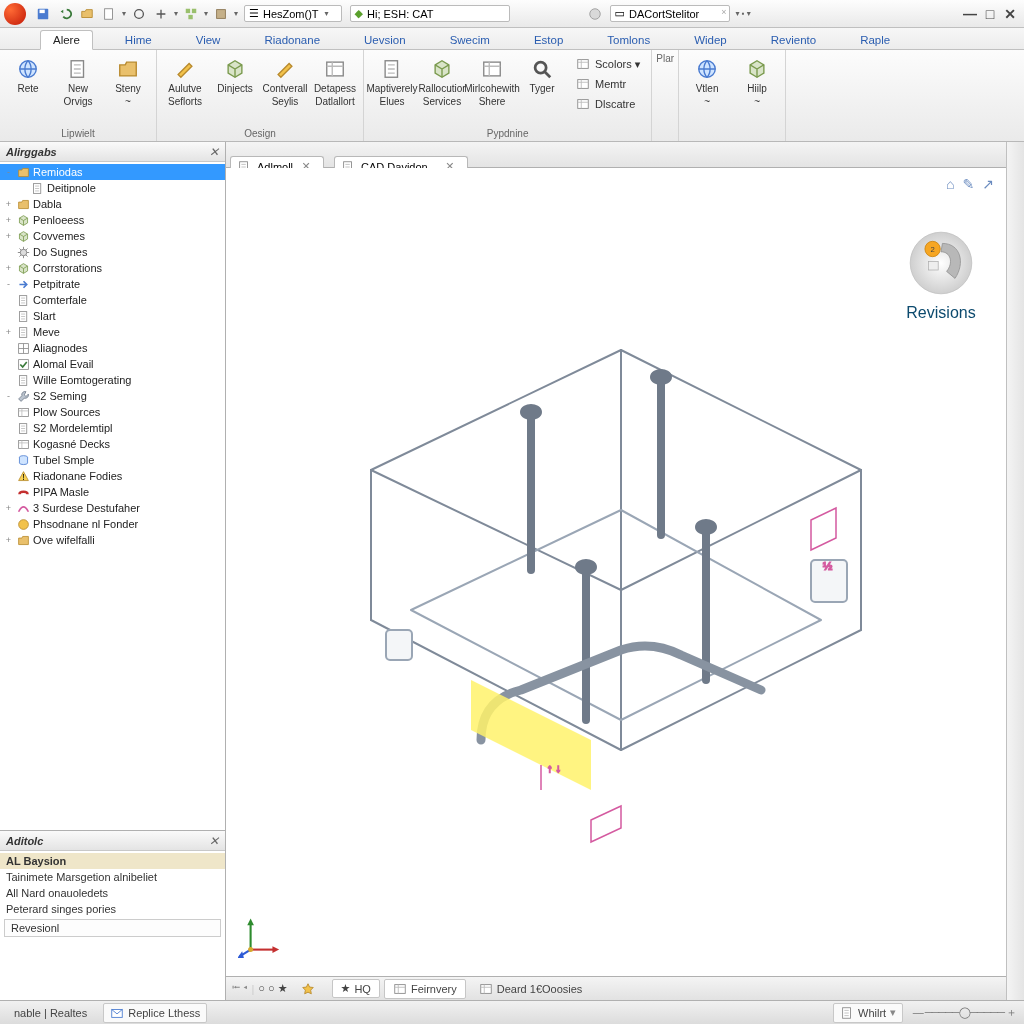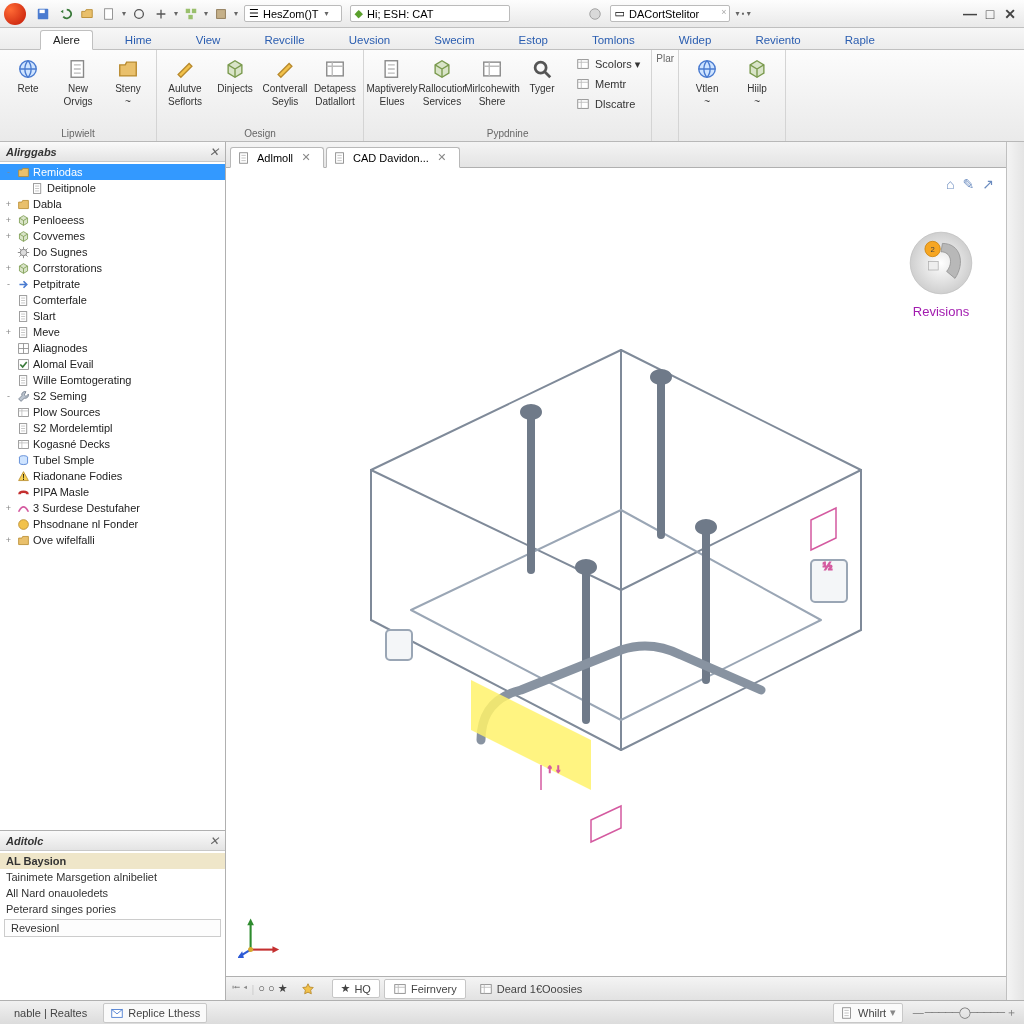--- a/index.html
+++ b/index.html
@@ -52,29 +52,29 @@
 .tree-node .nic svg{width:13px;height:13px;}
 .tree-node.indent1 { padding-left:18px;}
 .info-panel { border-top:1px solid #b0b0b0; background:#f0f0f0; display:flex; flex-direction:column; min-height:170px;}
 .info-list { background:#fff; flex:1; padding:2px 0;}
 .info-item { padding:2px 6px; font-size:11px; color:#333; }
 .info-item.cat { background:#efe6c9; font-weight:bold;}
 .info-item.box { border:1px solid #ccc; margin:2px 4px; background:#fdfdfd; }
 
 .main-col { flex:1; display:flex; flex-direction:column; background:#fff; position:relative;}
 .doc-tabs { height:26px; background:linear-gradient(#f4f4f4,#e4e4e4); display:flex; align-items:flex-end; padding-left:4px; border-bottom:1px solid #b0b0b0;}
-.dtab { background:#fff; border:1px solid #b8b8b8; border-bottom:1px solid #fff; border-radius:3px 3px 0 0; padding:3px 10px 2px 6px; margin-right:2px; display:flex; align-items:center; gap:6px; font-size:11px; position:relative; top:1px;}
+.dtab { background:#fff; border:1px solid #b8b8b8; border-bottom:1px solid #fff; border-radius:3px 3px 0 0; padding:3px 10px 2px 6px; margin-right:10px; display:flex; align-items:center; gap:6px; font-size:11px; position:relative; top:10px;}
 .dtab .dt-ic { width:14px; height:14px; }
 .dtab .dt-x { width:14px; height:14px; font-size:11px; color:#888; text-align:center;}
 .viewport { flex:1; background:#fff; position:relative; overflow:hidden;}
 .view-tools { position:absolute; top:8px; right:12px; display:flex; gap:8px; color:#6a8bbf;}
 .view-tools span{ font-size:14px;}
 .viewcube { position:absolute; top:60px; right:20px; width:90px; display:flex; flex-direction:column; align-items:center; gap:6px;}
 .viewcube .cube-ic { width:70px; height:70px; }
-.viewcube .vc-label { font-size:13px; color:#a21caf;}
+.viewcube .vc-label { font-size:16px; color:#0c4a6e;}
 .axis-triad { position:absolute; left:12px; bottom:18px; width:42px; height:42px;}
 .viewport svg.model { position:absolute; left:50%; top:50%; transform:translate(-50%,-45%); }
 
 .bottom-tabs { height:24px; background:linear-gradient(#f4f4f4,#e2e2e2); border-top:1px solid #b0b0b0; display:flex; align-items:center; padding:0 6px; gap:4px; font-size:11px; color:#444;}
 .btab { padding:2px 8px; border:1px solid #c6c6c6; border-radius:2px; background:#fff; display:flex; align-items:center; gap:4px;}
 .btab.plain { background:transparent; border-color:transparent;}
 .btab .bic { width:14px; height:14px;}
 
 .statusbar { height:24px; background:linear-gradient(#f1f1f1,#dcdcdc); border-top:1px solid #b0b0b0; display:flex; align-items:center; padding:0 8px; gap:10px; font-size:11px; color:#444;}
 .status-seg { display:flex; align-items:center; gap:4px; padding:2px 6px; border:1px solid #c8c8c8; background:#fafafa; border-radius:2px;}
@@ -162,21 +162,21 @@
   <div class="spacer"></div>
   <span class="win-ctrl">—</span>
   <span class="win-ctrl">□</span>
   <span class="win-ctrl">✕</span>
 </div>
 
 <div class="ribbon-tabs" id="ribbon-tabs">
     <span class="rtab active">Alere</span>
     <span class="rtab">Hime</span>
     <span class="rtab">View</span>
-    <span class="rtab">Revcille</span>
+    <span class="rtab">Riadonane</span>
     <span class="rtab">Uevsion</span>
     <span class="rtab">Swecim</span>
     <span class="rtab">Estop</span>
     <span class="rtab">Tomlons</span>
     <span class="rtab">Widep</span>
     <span class="rtab">Reviento</span>
     <span class="rtab">Raple</span>
   </div>
 
 <div class="ribbon" id="ribbon-body">

